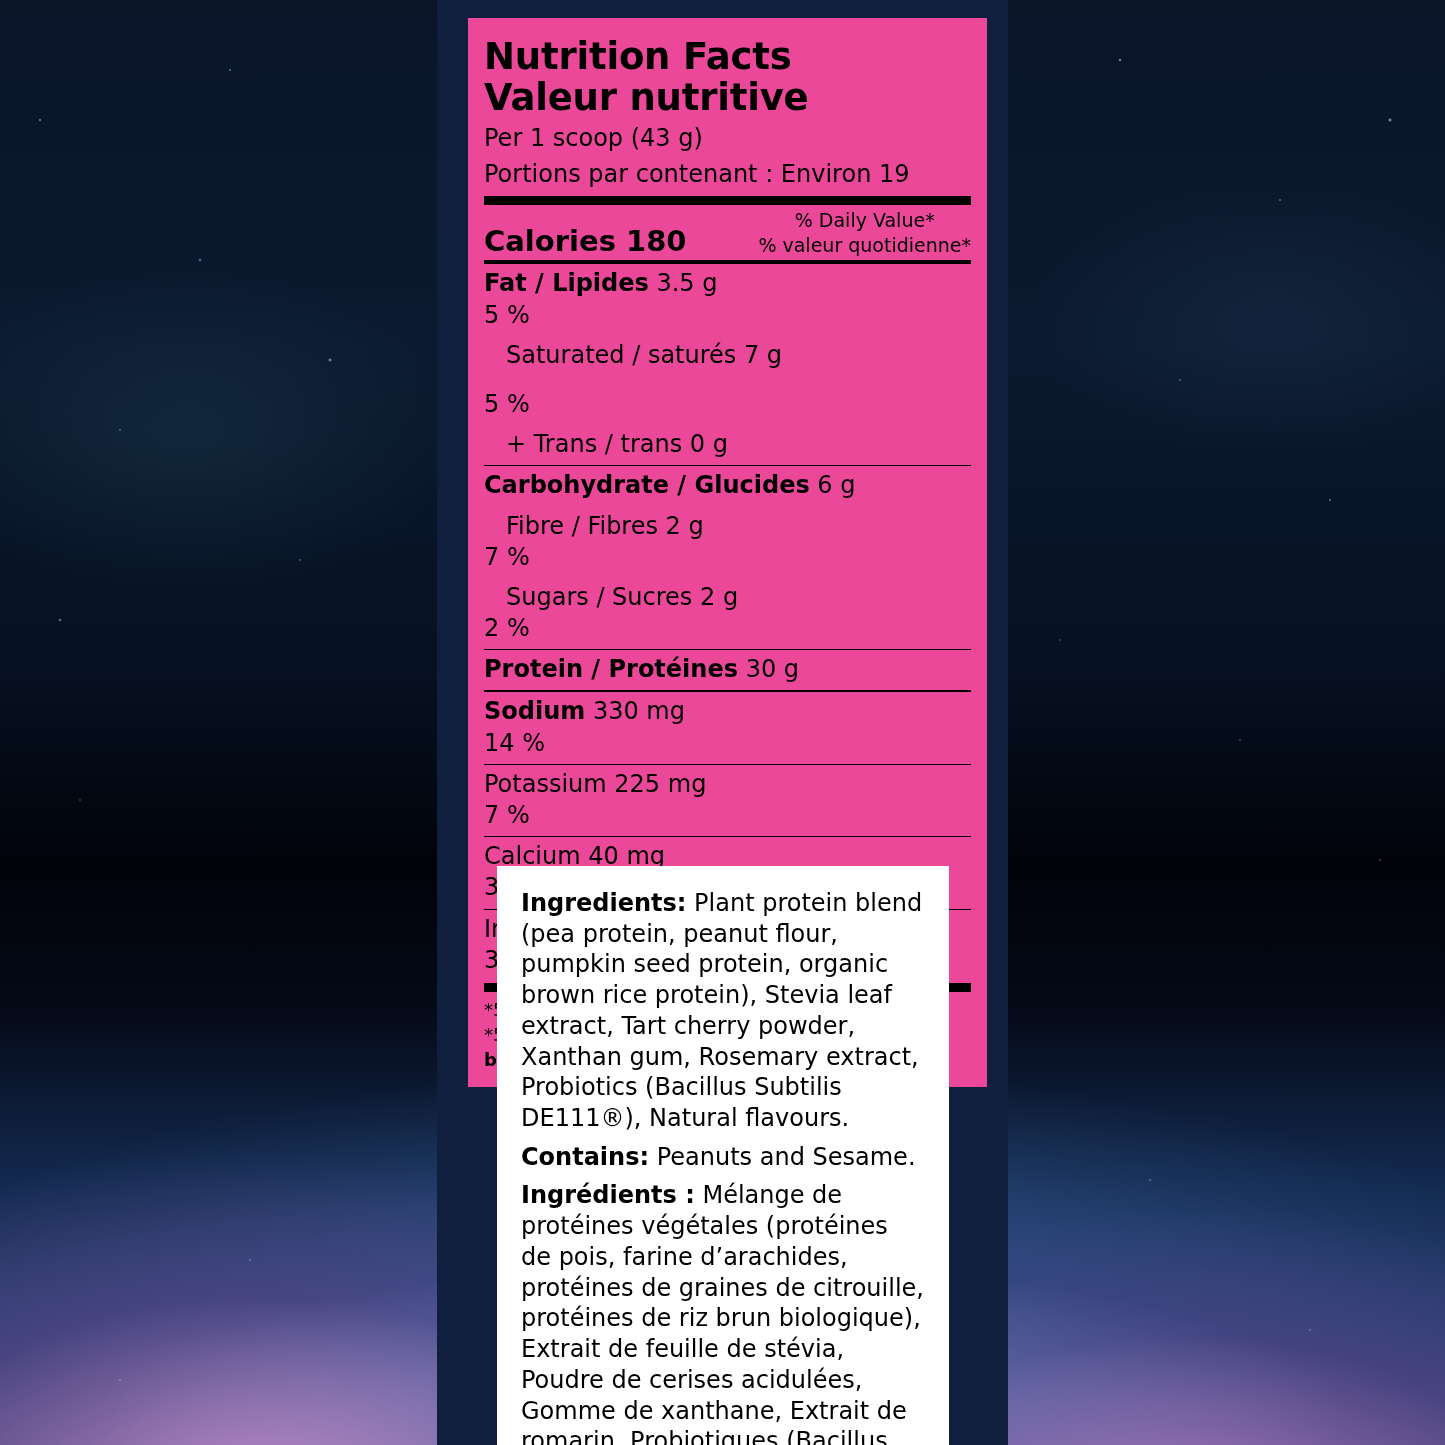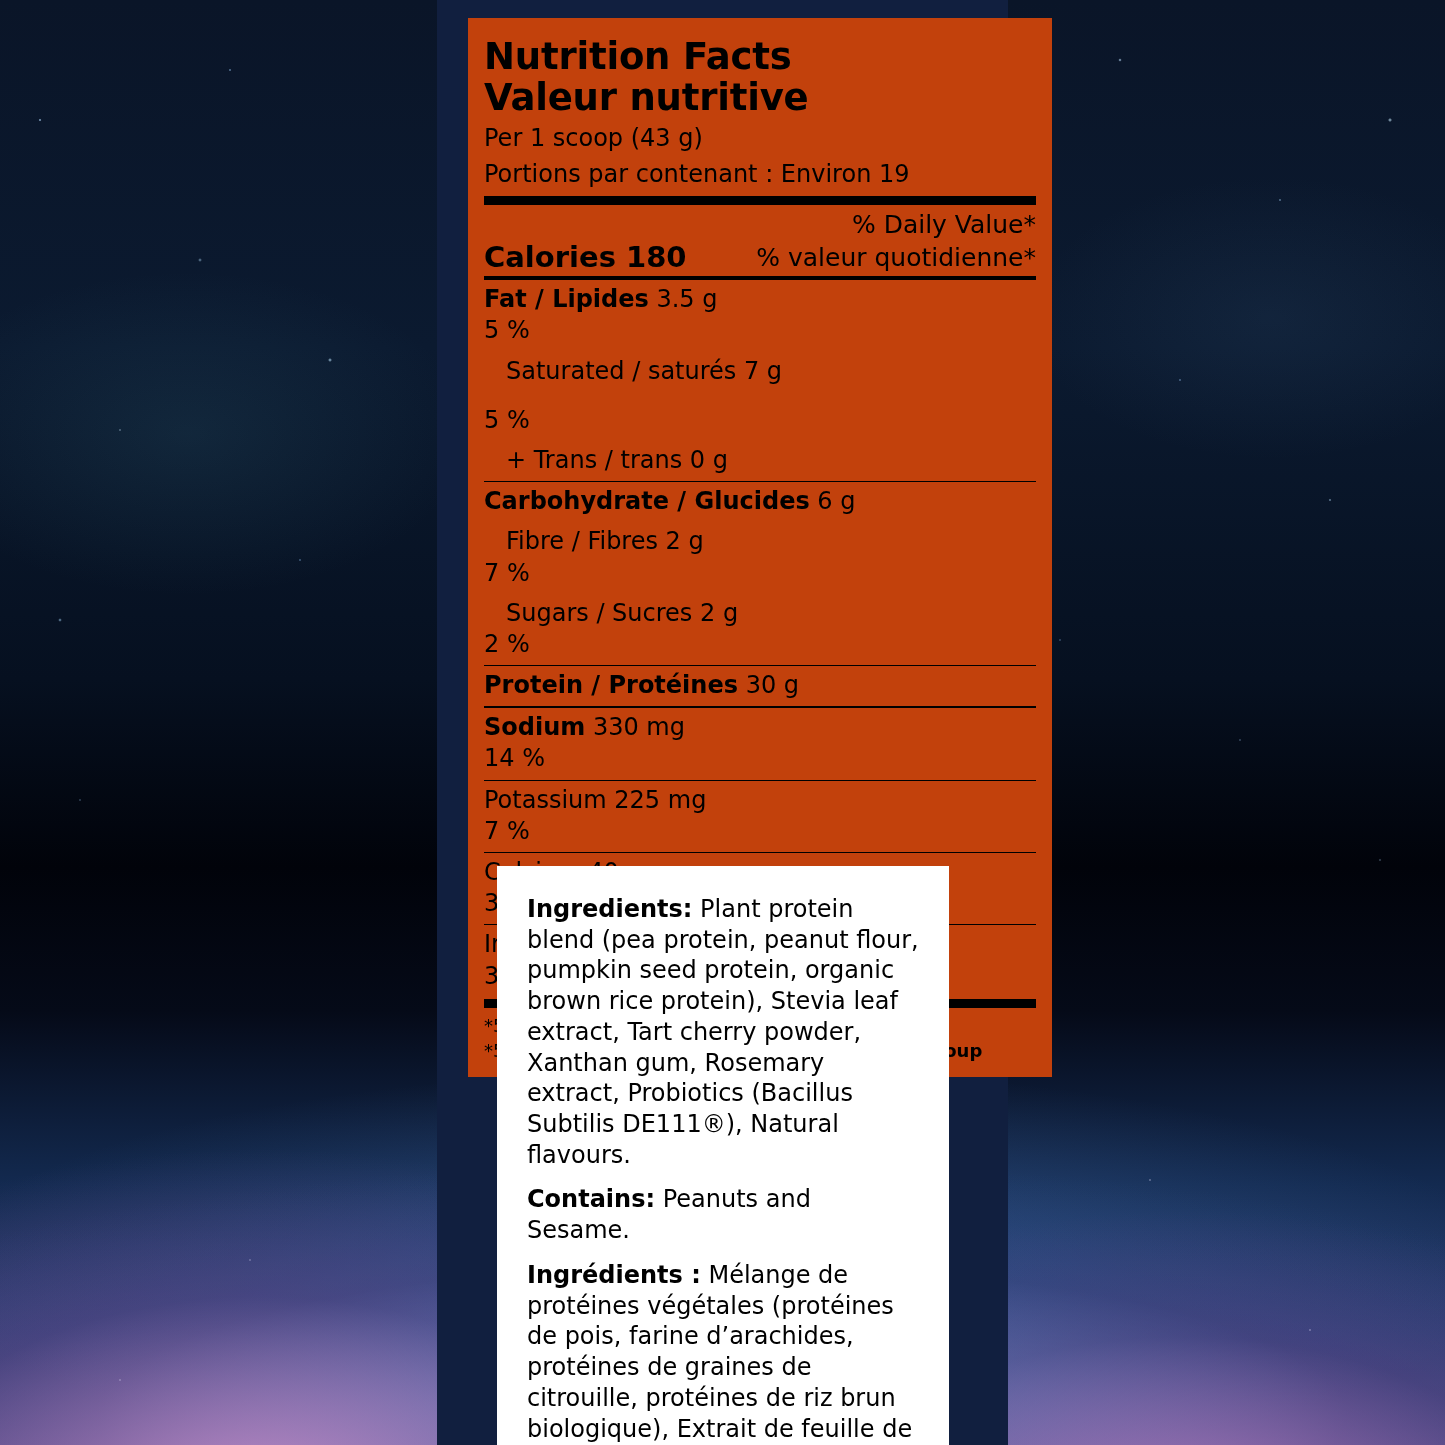--- a/index.html
+++ b/index.html
@@ -67,22 +67,22 @@
     width: 571px;
     height: 1445px;
     background: #111f3f;
   }
 
   
   .nf {
     position: absolute;
     left: 468px;
     top: 18px;
-    width: 584px;
-    background: #c2410c;
+    width: 519px;
+    background: #ec4899;
     box-sizing: border-box;
     padding: 18px 16px 14px 16px;
     color: #000;
   }
   .nf-title {
     font-size: 37px;
     font-weight: bold;
     line-height: 1.12;
     letter-spacing: -0.2px;
   }
@@ -110,21 +110,21 @@
   .indent { padding-left: 22px; }
   .b { font-weight: bold; }
 
   .cal-row {
     display: flex;
     justify-content: space-between;
     align-items: flex-end;
     padding: 3px 0 2px 0;
   }
   .cal-left { font-size: 29px; font-weight: bold; }
-  .dv { font-size: 25px; text-align: right; line-height: 1.32; }
+  .dv { font-size: 19px; text-align: center; line-height: 1.32; }
 
   .footnote {
     font-size: 18px;
     line-height: 1.4;
     padding-top: 5px;
   }
 
   
   .ing {
     position: absolute;
@@ -132,21 +132,21 @@
     top: 866px;
     width: 452px;
     background: #ffffff;
     box-sizing: border-box;
     padding: 14px 16px 16px 16px;
     color: #000;
     font-size: 24px;
     line-height: 1.28;
     min-height: 561px;
   }
-  .ing p { margin: 14px; }
+  .ing p { margin: 8px; }
   .sup { font-size: 0.62em; vertical-align: super; }
 </style>
 </head>
 <body>
 
 <div class="bg">
   <div class="bg-haze"></div>
   <div class="bg-stars"></div>
 </div>
 

